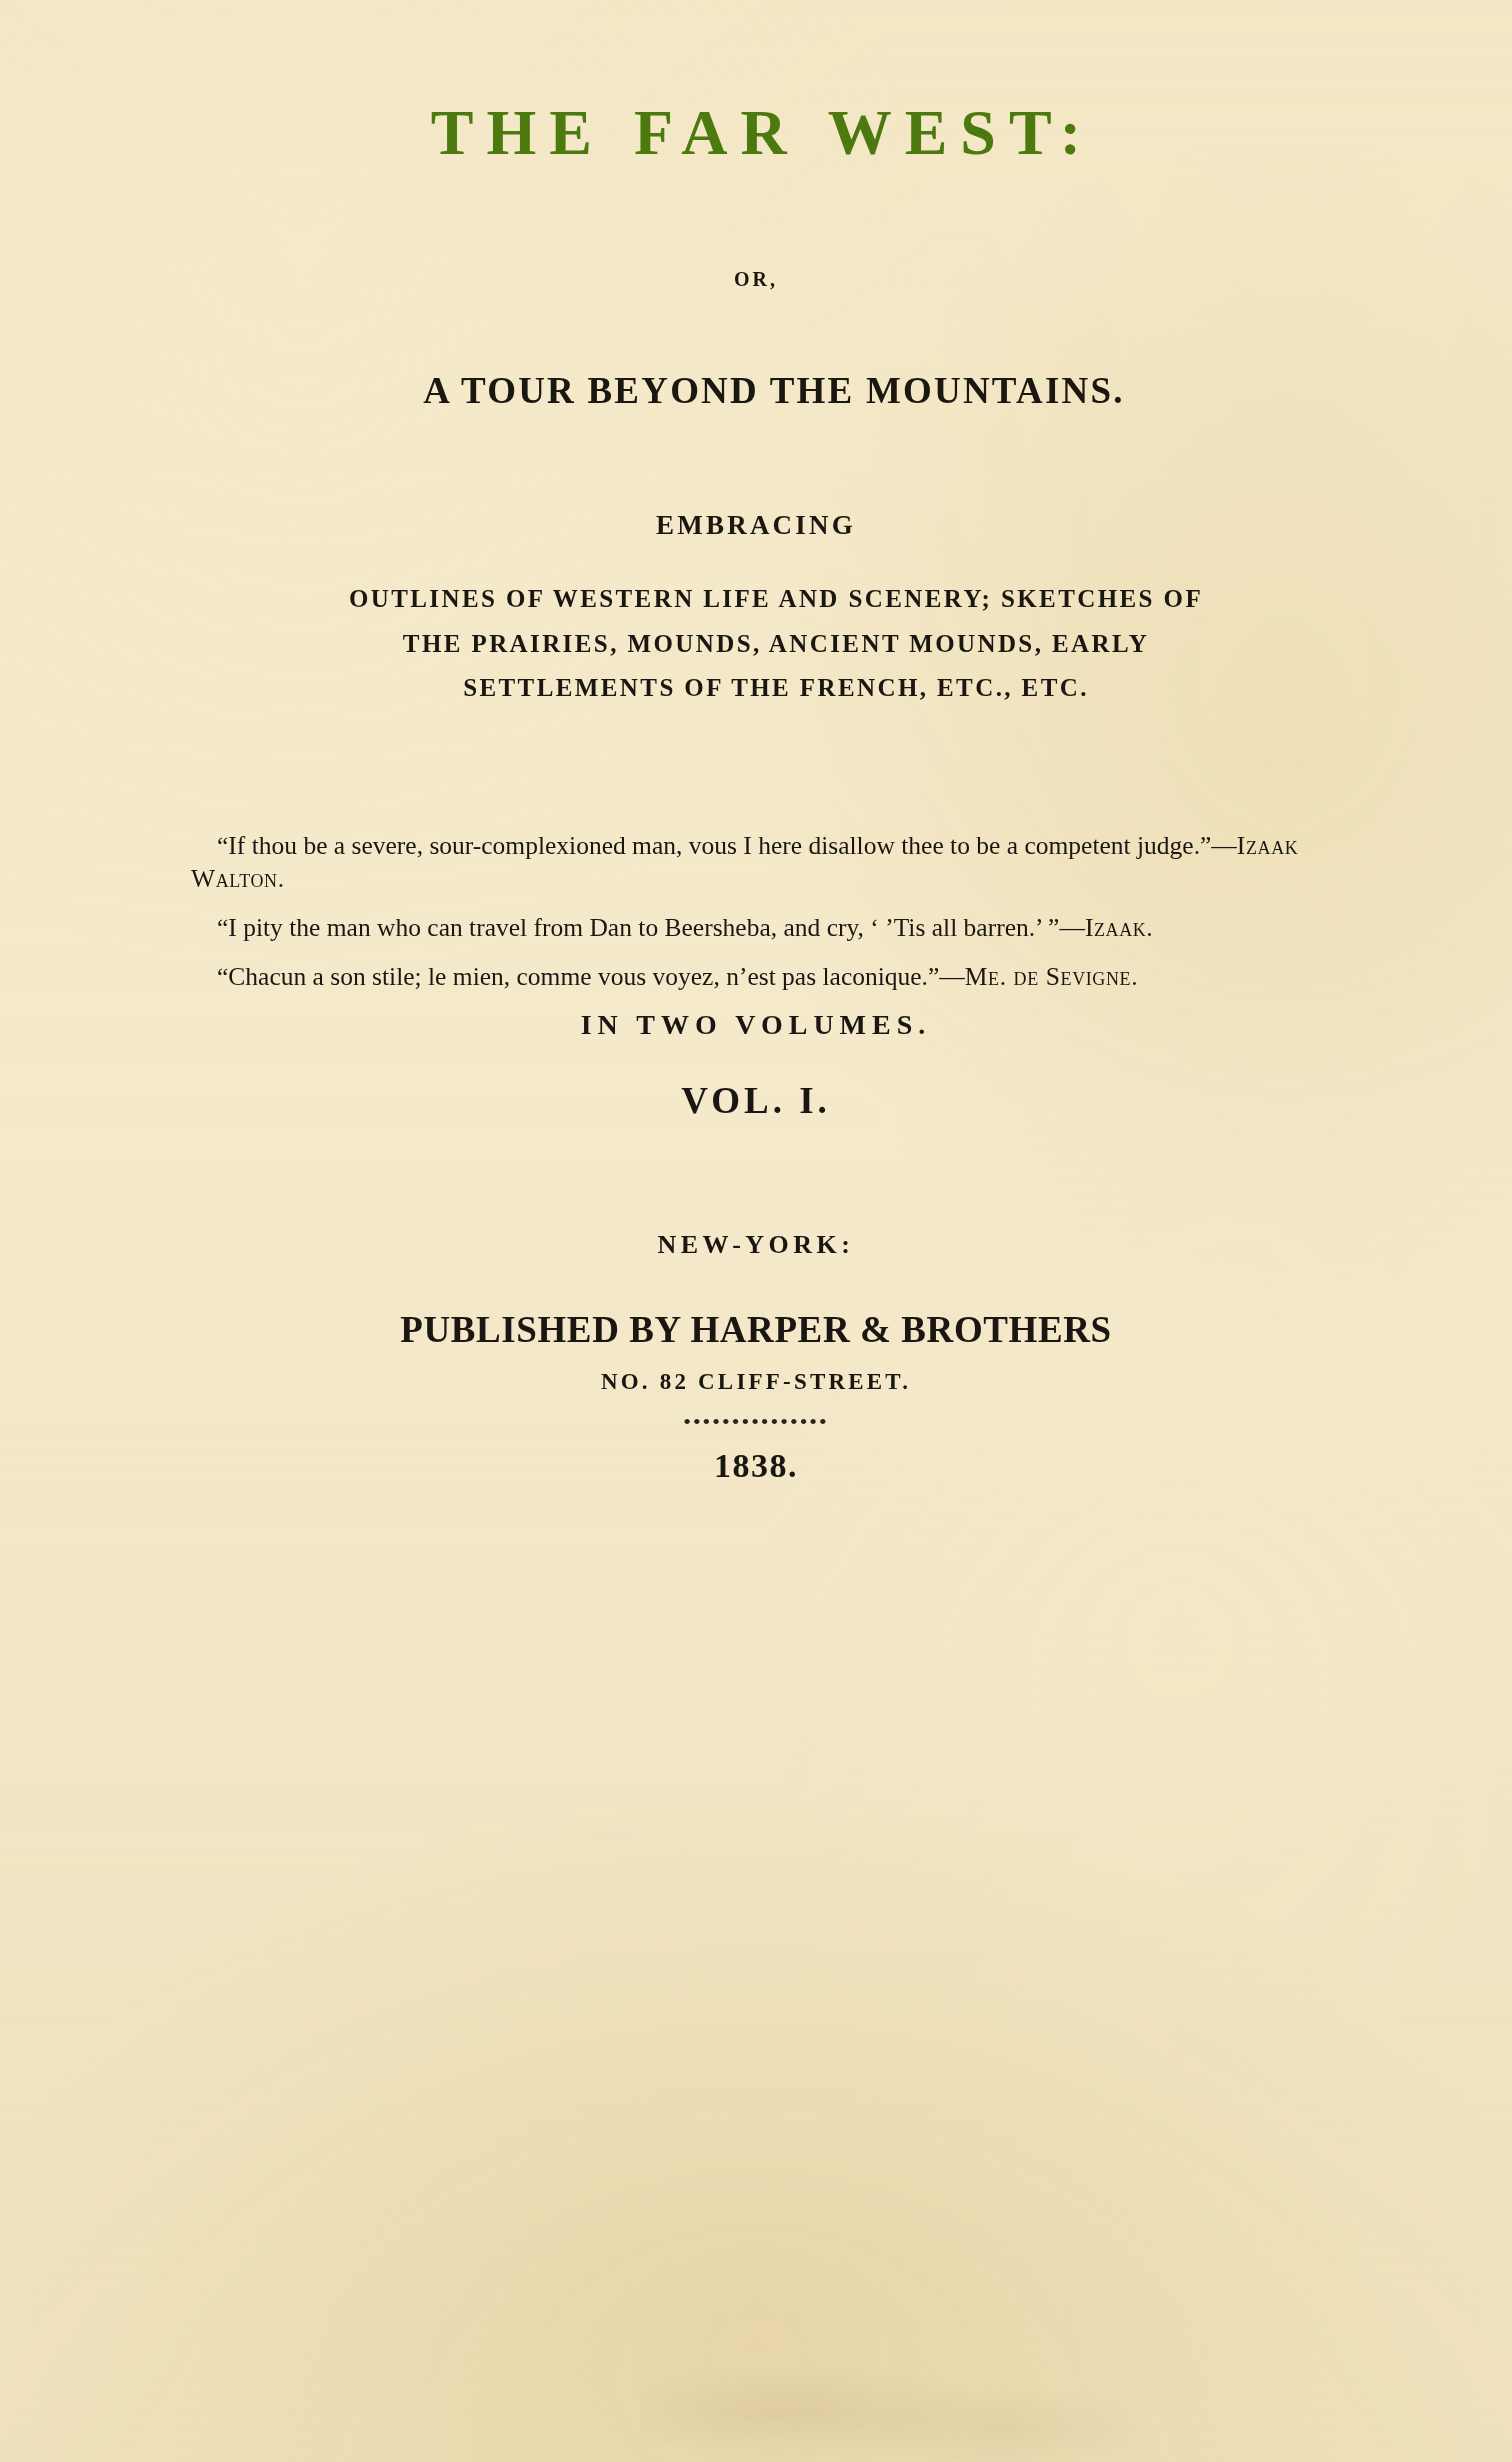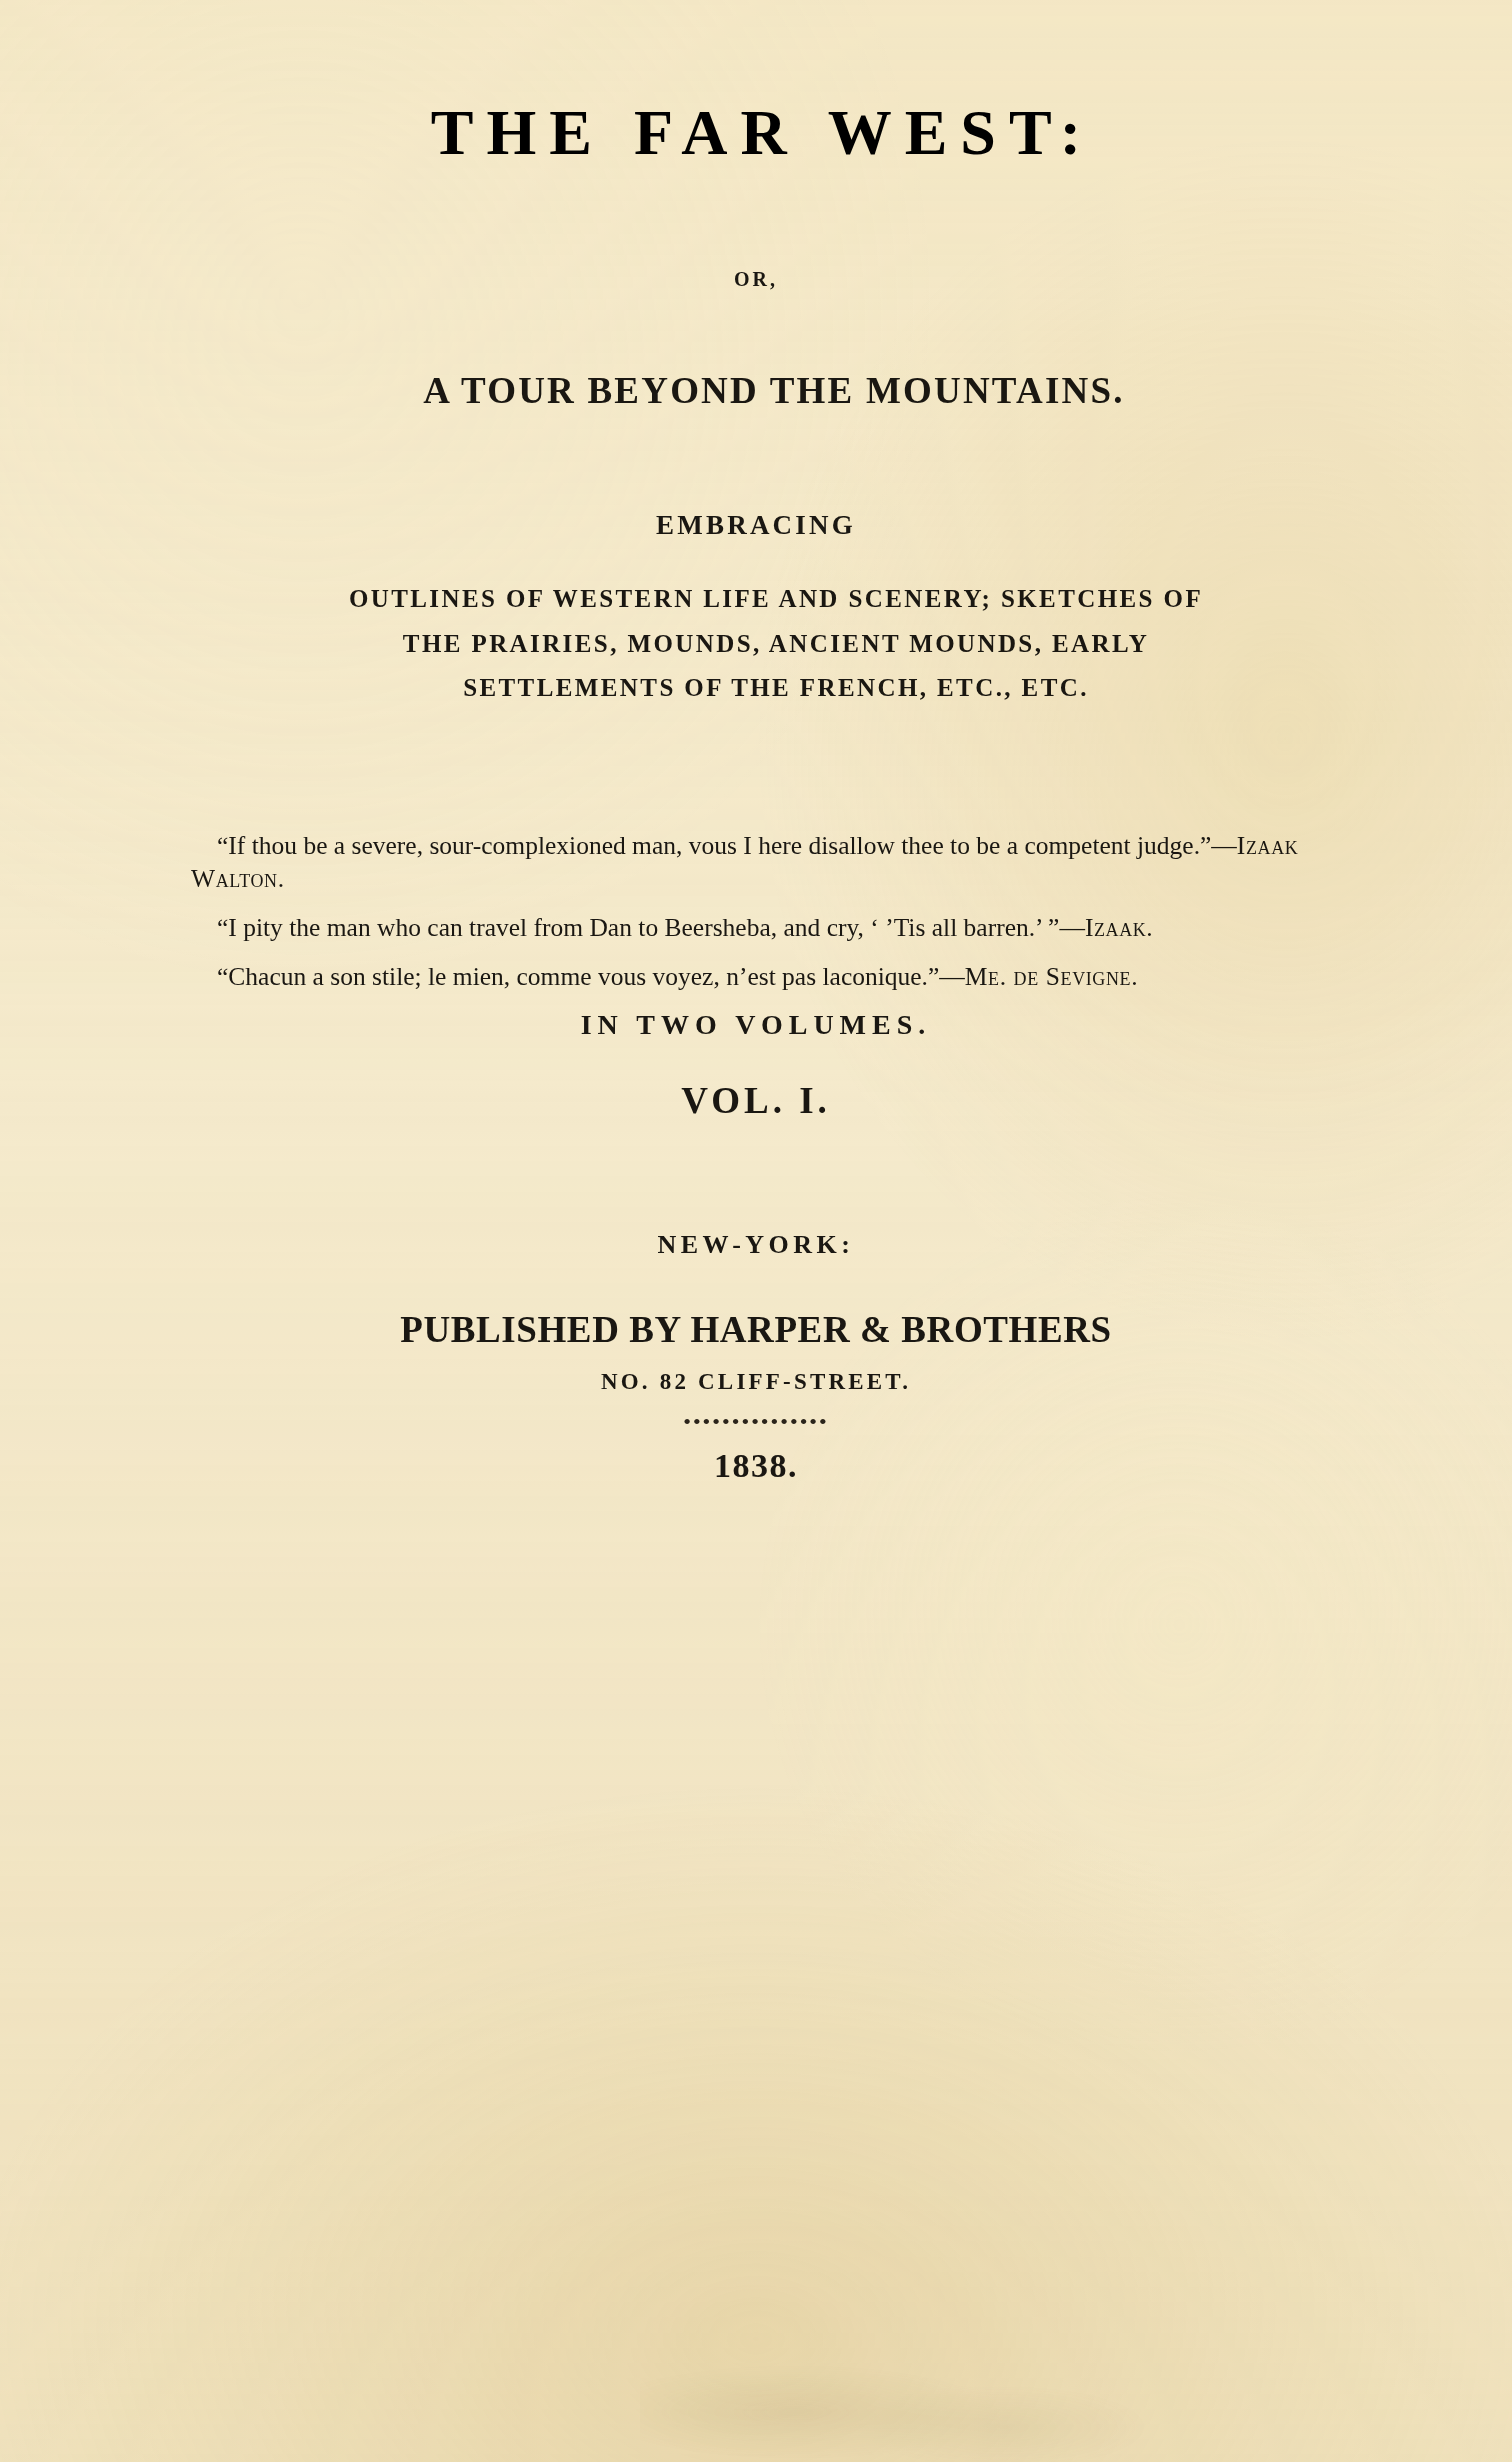--- a/index.html
+++ b/index.html
@@ -39,21 +39,21 @@
   }
 
   
   .title-main {
     margin-top: 96px;
     font-size: 64px;
     font-weight: bold;
     letter-spacing: 13px;
     font-family: "Liberation Serif", serif;
     text-indent: 13px;
-    color: #000000;
+    color: #4d7c0f;
   }
   .or-line {
     margin-top: 98px;
     font-size: 20px;
     font-weight: bold;
     letter-spacing: 3px;
   }
   .subtitle {
     margin-top: 78px;
     font-size: 37px;

